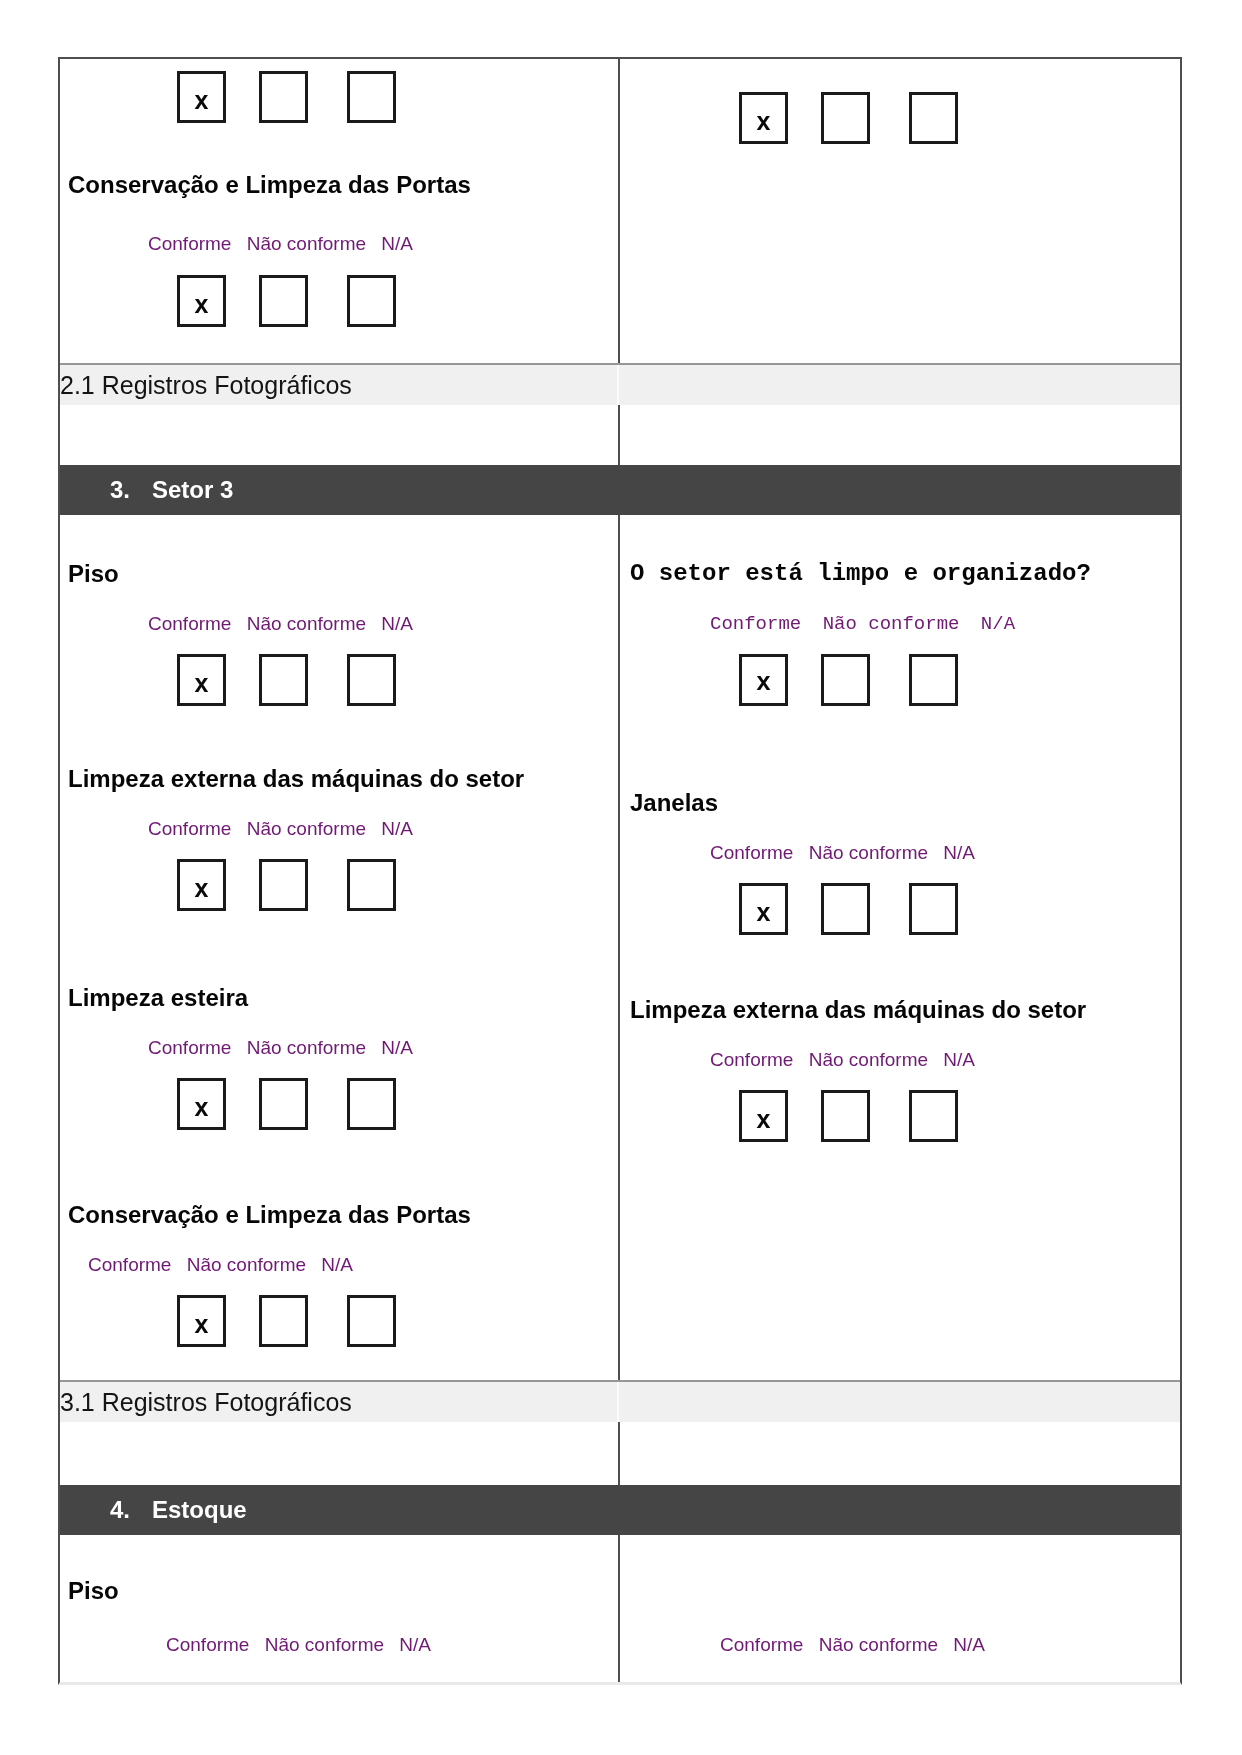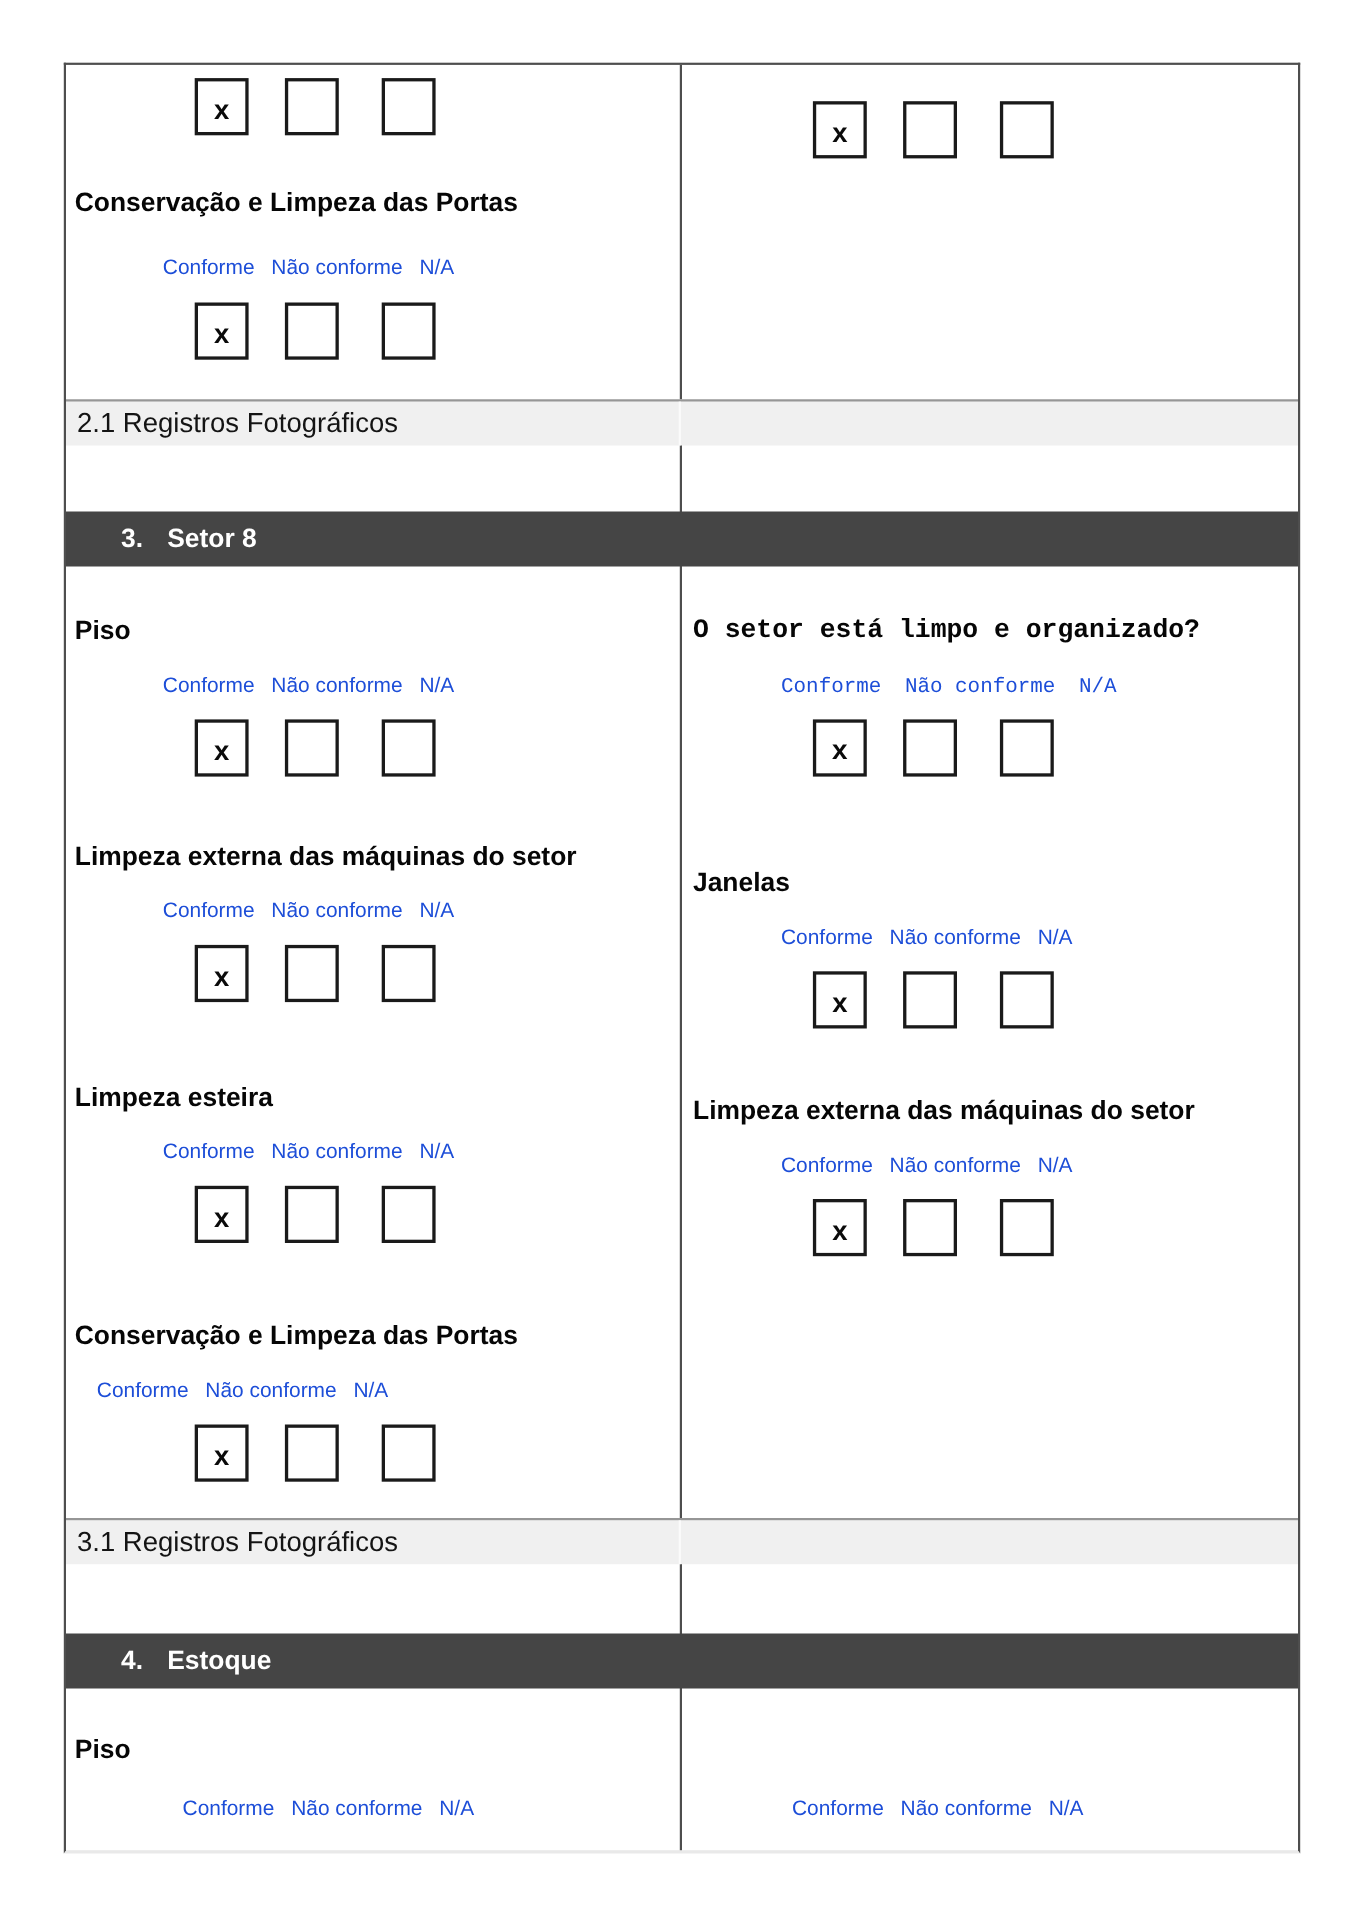--- a/index.html
+++ b/index.html
@@ -23,21 +23,21 @@
     position:absolute;left:558px;top:0;bottom:0;width:2px;
     background:#4e4e4e;
   }
   
   .bar-gray{
     position:absolute;left:0;right:0;height:42px;
     box-sizing:border-box;
     background:#f0f0f0;
     border-top:2px solid #969696;
     display:flex;align-items:center;
-    padding-left:10px;
+    padding-left:0;
     font-size:25px;color:#141414;
   }
   .bar-gray::after{
     content:"";position:absolute;left:557px;top:0;bottom:0;width:2px;
     background:rgba(255,255,255,.75);
   }
   .bar-dark{
     position:absolute;left:0;right:0;height:50px;
     background:#454545;color:#ffffff;
     font-weight:bold;font-size:24px;
@@ -48,21 +48,21 @@
   .qblock{position:absolute;height:150px;}
   .cell-l{left:0;width:622px;}
   .cell-r{left:562px;width:556px;}
   .qtitle{
     position:absolute;left:8px;top:0;
     font-size:24px;font-weight:bold;line-height:28px;
     white-space:nowrap;color:#060606;
   }
   .opts{
     position:absolute;left:88px;top:52px;
-    font-size:19px;line-height:24px;white-space:nowrap;color:#1d4ed8;
+    font-size:19px;line-height:24px;white-space:nowrap;color:#701a75;
   }
   .opt{margin-right:10px;}
   .opt:last-child{margin-right:0;}
   
   .cbrow{position:absolute;left:0;top:94px;height:52px;width:100%;}
   .cb{
     position:absolute;top:0;width:49px;height:52px;
     box-sizing:border-box;border:3px solid #1a1a1a;background:#ffffff;
     display:flex;align-items:center;justify-content:center;
   }
@@ -110,21 +110,21 @@
         <div class="cb cb3"></div>
       </div>
     </div>
 
     <div class="bar-gray" style="top:304px;">
       <span>2.1 Registros Fotográficos</span>
     </div>
 
     <div class="bar-dark" style="top:406px;">
       <span class="sec-num">3.</span>
-      <span class="sec-title">Setor 8</span>
+      <span class="sec-title">Setor 3</span>
     </div>
 
     <div class="qblock cell-l" style="top:501px;">
       <div class="qtitle">Piso</div>
       <div class="opts">
         <span class="opt">Conforme</span>
         <span class="opt">Não conforme</span>
         <span class="opt">N/A</span>
       </div>
       <div class="cbrow">

